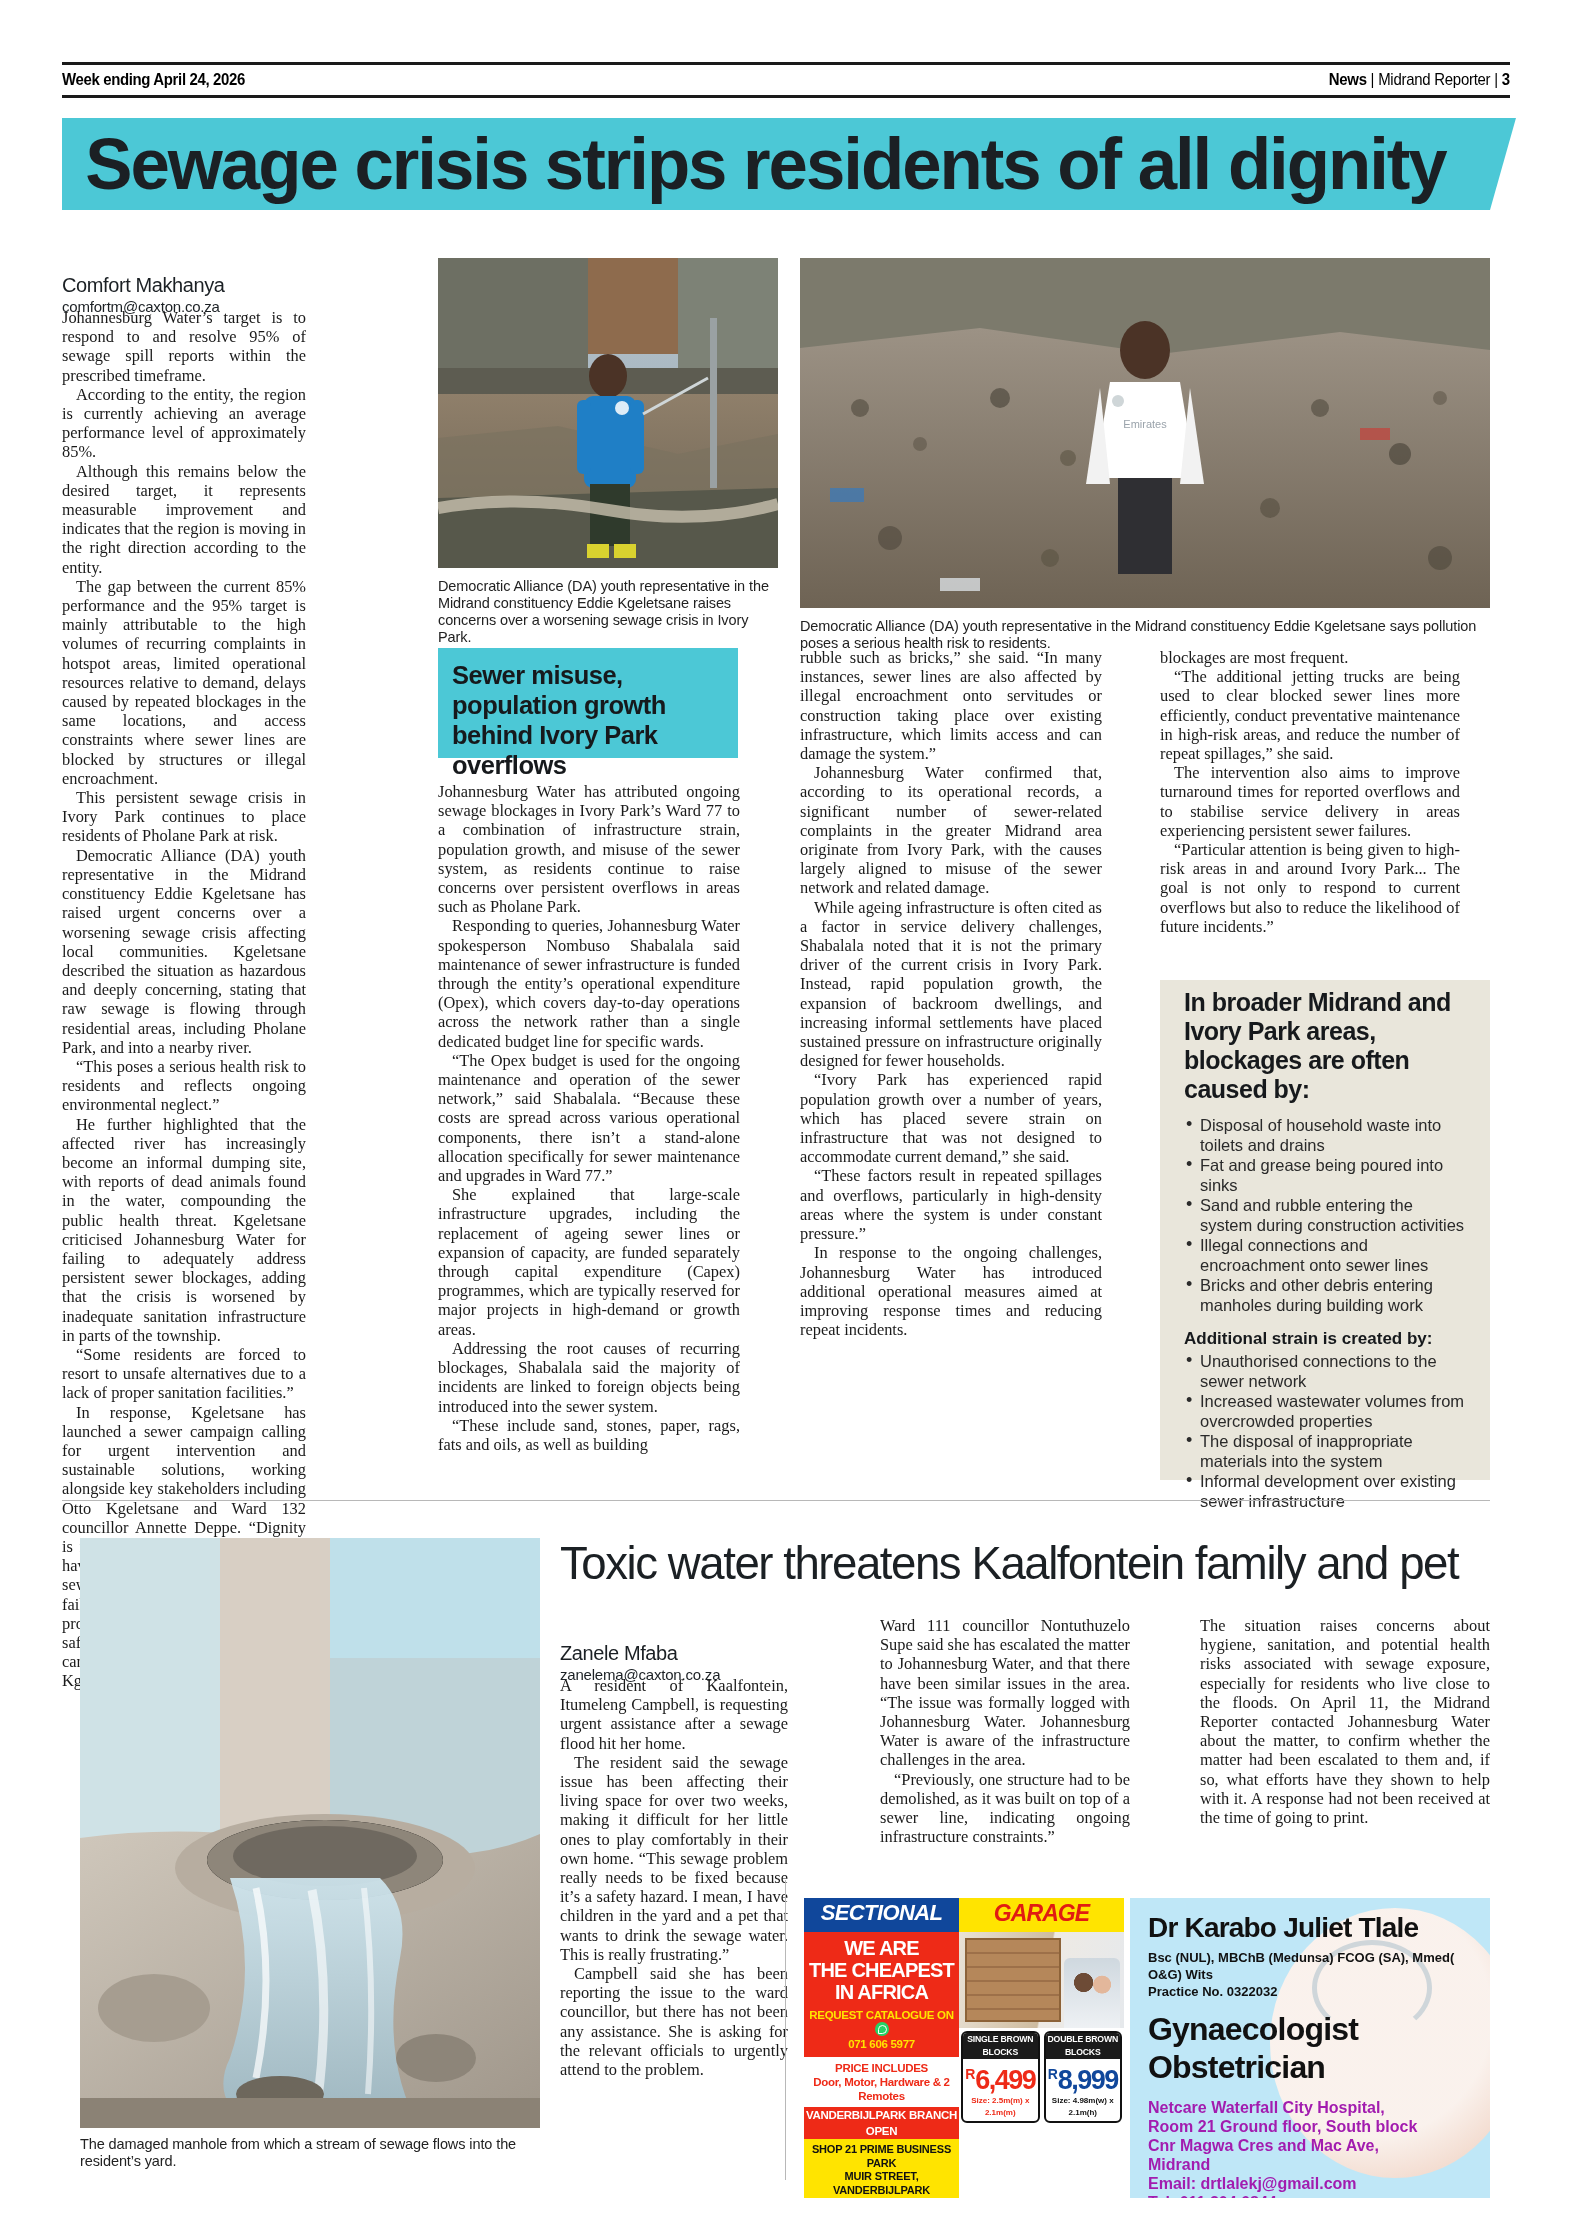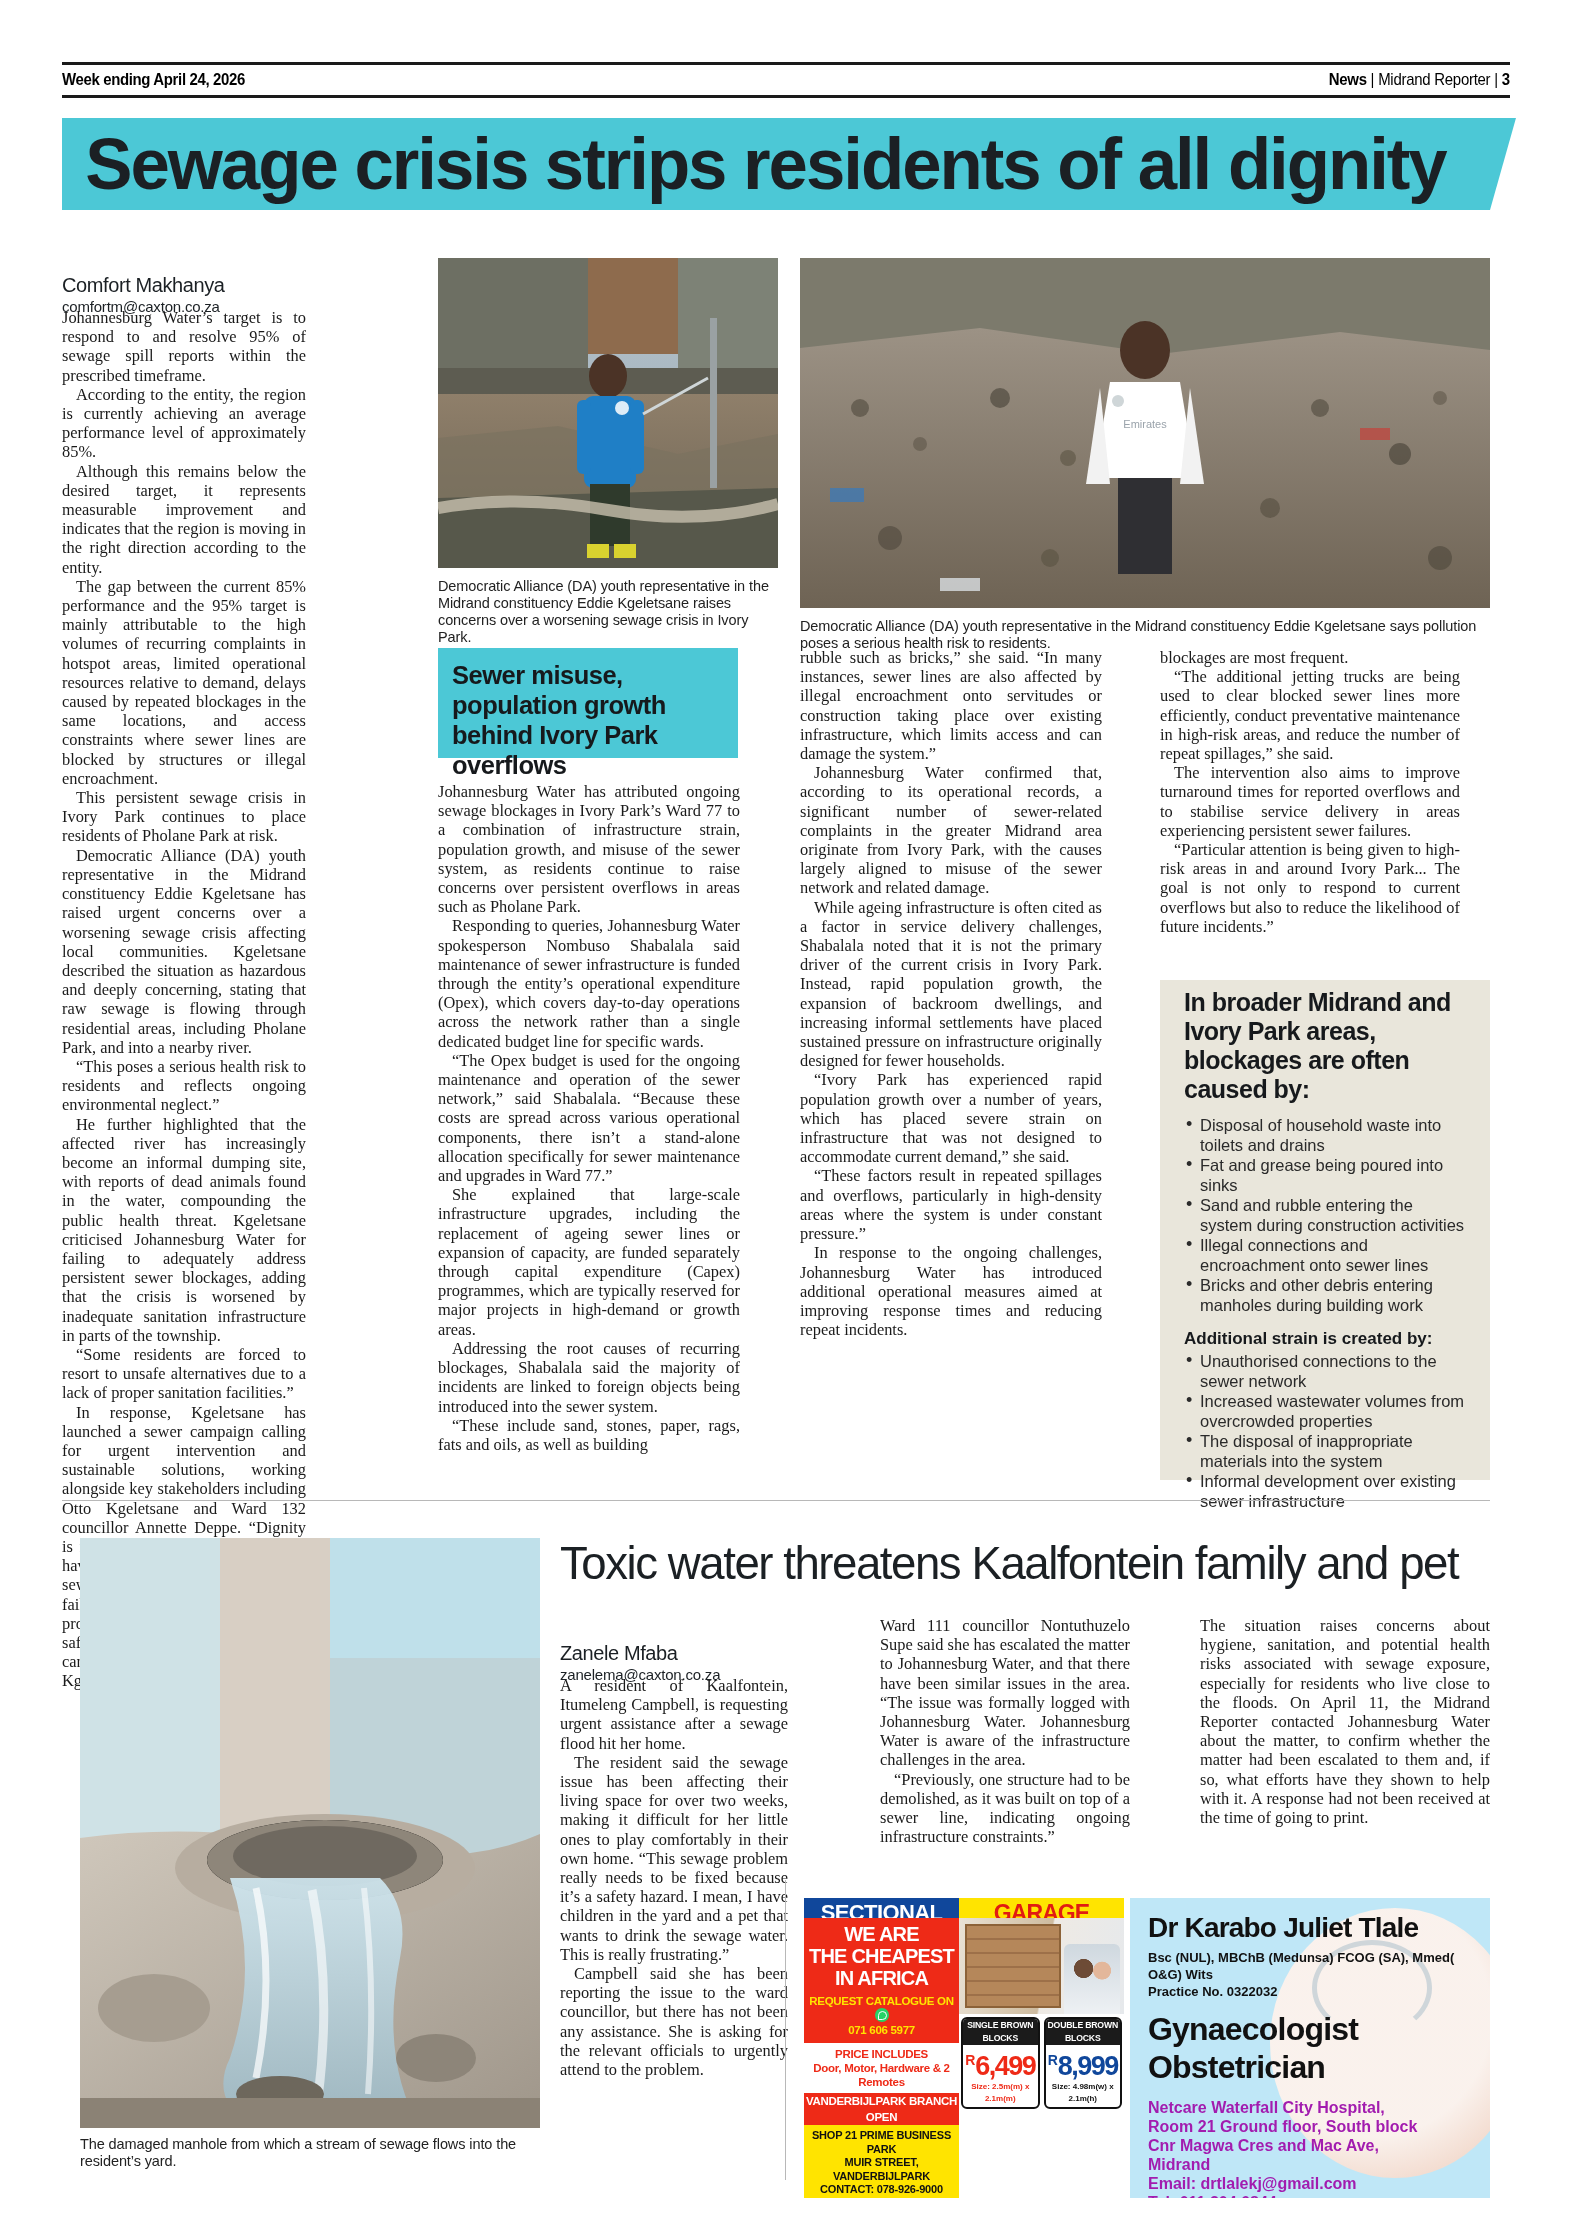--- a/index.html
+++ b/index.html
@@ -100,21 +100,21 @@
     font-size:47px; line-height:54px; color:#1b2024; letter-spacing:-1.5px;
     white-space:nowrap;
     transform:scaleX(0.97); transform-origin:left center;
   }
 
   
   .ad-doors {
     position:absolute; left:804px; top:1898px; width:320px; height:300px;
     font-family:"Liberation Sans", sans-serif; overflow:hidden; background:#fff;
   }
-  .ad-doors .rowtop { display:flex; height:20px; }
+  .ad-doors .rowtop { display:flex; height:34px;font-style:italic; }
   .ad-doors .sectional {
     width:155px; background:#10479b; color:#fff; font-weight:bold;
     font-size:22px; text-align:center; line-height:30px; letter-spacing:-0.6px;
   }
   .ad-doors .garage {
     flex:1; background:#ffe400; color:#e11b12; font-weight:bold;
     font-size:23px; text-align:center; line-height:30px; letter-spacing:-0.9px;
   }
   .ad-doors .midrow { display:flex; }
   .ad-doors .leftcol { width:155px; }

